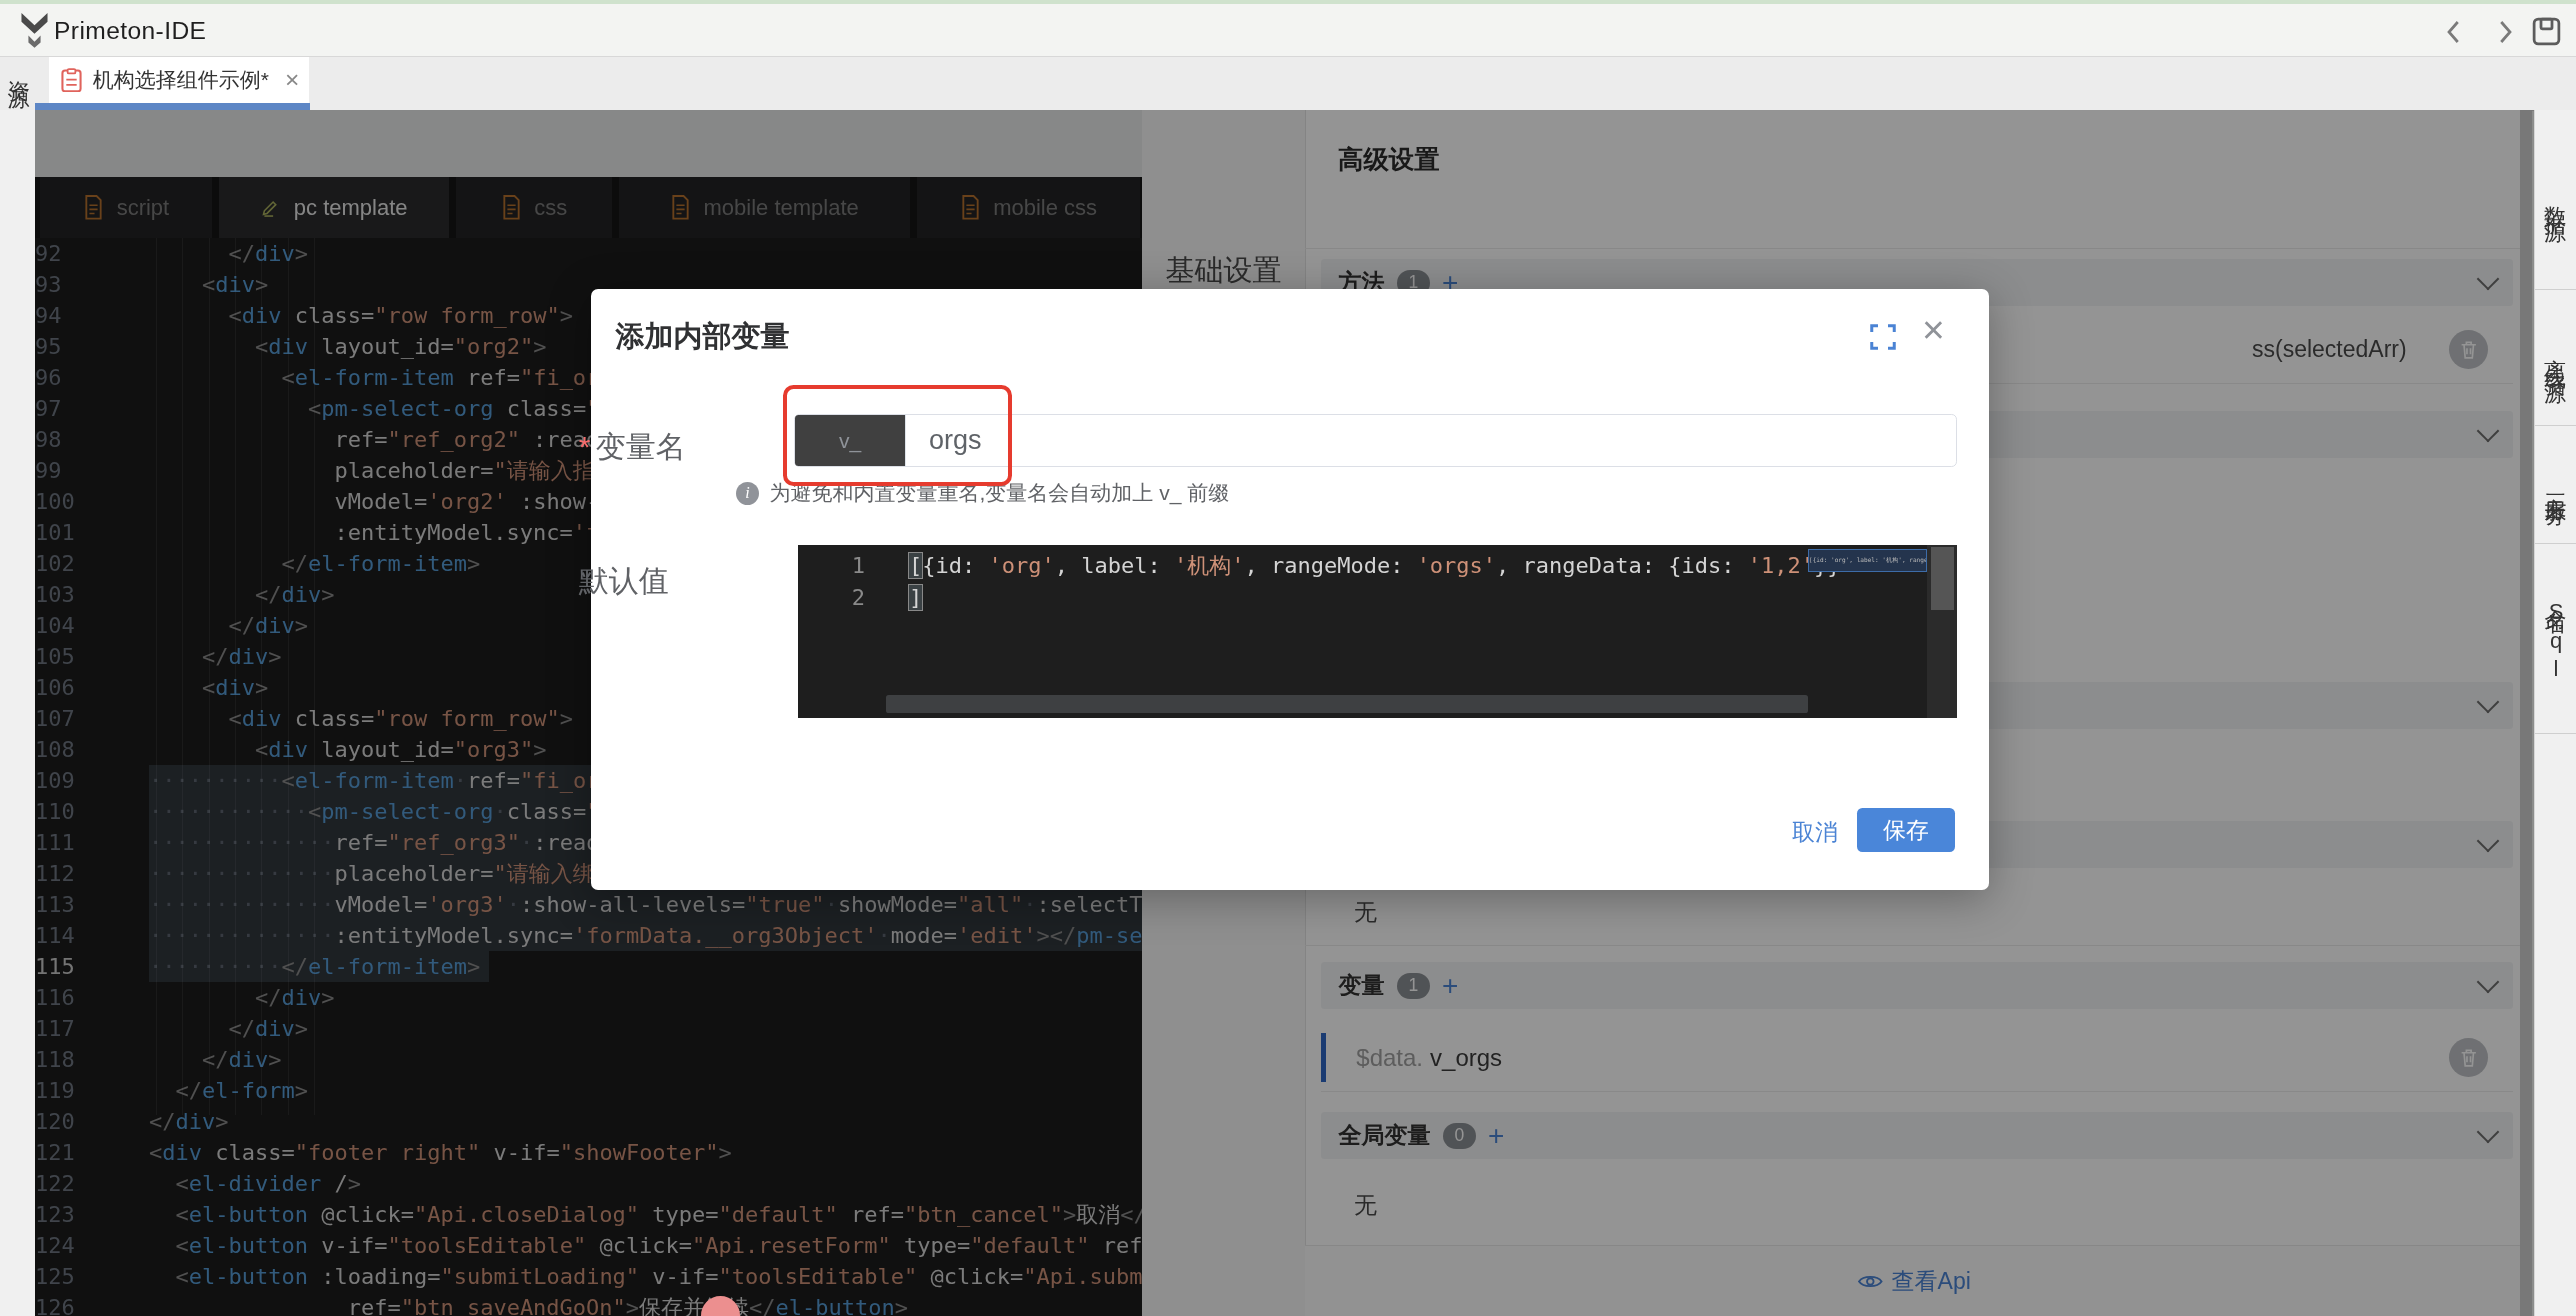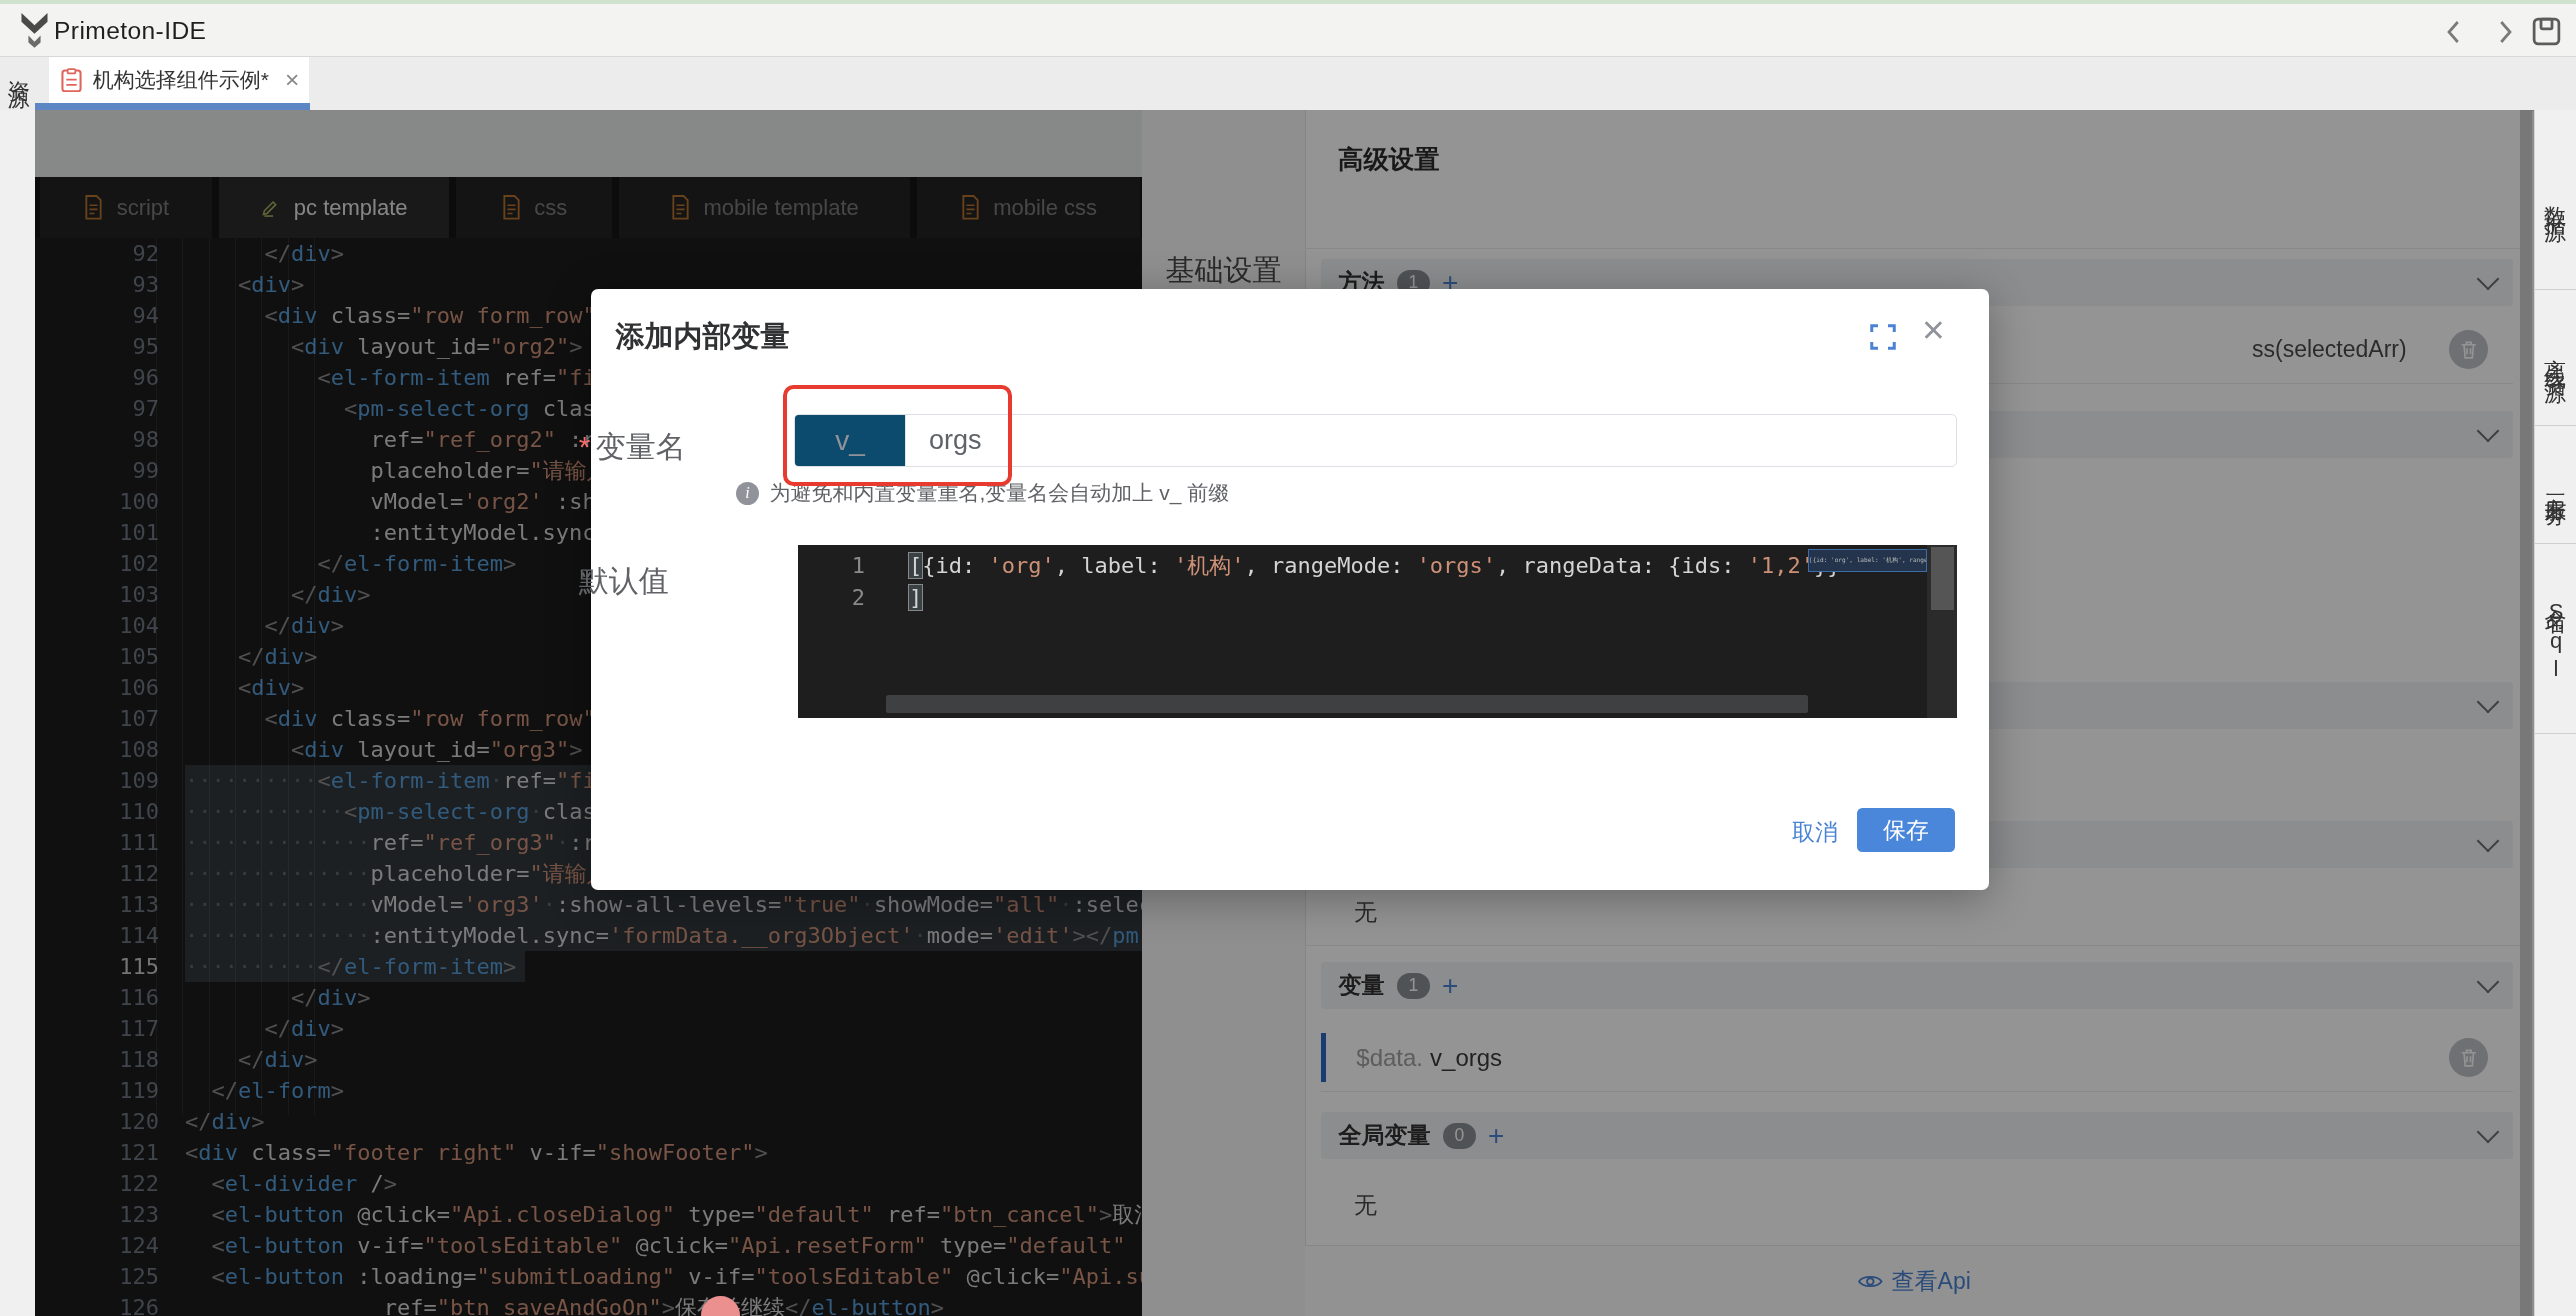--- a/index.html
+++ b/index.html
@@ -24,21 +24,21 @@
   #band{left:35px;top:110px;width:1107px;height:67px;background:#e9eaea;}
   #edtabs{left:35px;top:177px;width:1107px;height:61px;background:#161616;text-decoration:underline;}
   .edtab{position:absolute;top:0;height:61px;background:#232425;display:flex;align-items:center;justify-content:center;gap:12.3px;
          font-size:22px;color:#7b7b7b;cursor:pointer;}
   .edtab.active{background:#2b2c2d;color:#e6e6e6;}
   .edtab svg{width:21px;height:24.6px;}
   #codearea{left:35px;top:238px;width:1107px;height:1078px;background:#1c1c1c;overflow:hidden;}
   .guide{position:absolute;top:0;width:0.9px;height:877px;background:rgba(255,255,255,0.08);}
   .cl{display:flex;height:31px;line-height:31px;white-space:pre;
       font-family:"DejaVu Sans Mono","Liberation Mono",monospace;font-size:22px;}
-  .ln{width:88px;text-align:right;color:#6e7681;flex:none;margin-left:36px;}
+  .ln{width:88px;text-align:left;color:#6e7681;flex:none;}
   .lc{margin-left:26px;}
   .lc .sel{background:#31373d;display:inline-block;padding-right:8.8px;}
   .cur{color:#c8c8c8;}
   .tg{color:#569cd6}.pb{color:#8a8a8a}.st{color:#ce9178}.tx{color:#d4d4d4}
   .ws{color:#5d6570;font-style:normal;}
   #reddot{left:701px;top:1296px;width:39px;height:39px;border-radius:50%;background:#ec8f8f;z-index:55;}
   
   #rightpanel{left:1142px;top:110px;width:1382px;height:1206px;background:#fff;}
   #subcol{left:0;top:0;width:163px;height:1206px;background:#f6f6f6;border-right:0.9px solid #e3e3e3;}
   .subitem{position:absolute;left:0;width:163px;height:42px;display:flex;align-items:center;justify-content:center;
@@ -68,21 +68,21 @@
   #overlay{left:35px;top:110px;width:2499px;height:1206px;background:rgba(0,0,0,0.42);z-index:50;}
   #modal{left:591px;top:289px;width:1398px;height:601px;background:#fff;border-radius:7px;z-index:60;
          box-shadow:0 8.8px 44px rgba(0,0,0,.3);}
   #m-title{left:24.6px;top:28px;font-size:29px;color:#303133;font-weight:600;}
   #m-fullscreen{left:1277px;top:33px;width:30px;height:30px;cursor:pointer;}
   #m-close{left:1331px;top:19px;font-size:39px;color:#909399;cursor:pointer;}
   .m-label{position:absolute;left:-12.3px;width:197px;text-align:left;font-size:30px;color:#606266;}
   .m-star{color:#f56c6c;margin-right:5.3px;}
   #m-inputgroup{left:203px;top:125px;width:1163px;height:53px;border:1.8px solid #dcdfe6;border-radius:5.3px;
                 background:#fff;display:flex;box-sizing:border-box;}
-  #m-prefix{width:110px;background:#0c4a6e;border-right:0.9px solid #dfe4ea;color:#8f9399;font-size:28px;
+  #m-prefix{width:110px;background:#404040;border-right:0.9px solid #dfe4ea;color:#8f9399;font-size:21px;
             display:flex;align-items:center;justify-content:center;border-radius:3.5px 0 0 3.5px;}
   #m-value{flex:1;display:flex;align-items:center;padding-left:23px;font-size:27px;color:#5f6368;}
   #m-redbox{left:192px;top:96px;width:221px;height:93px;border:4.4px solid #e63b2e;border-radius:10.5px;z-index:70;pointer-events:none;}
   #m-hint{left:145px;top:190px;display:flex;align-items:center;gap:10.5px;font-size:21px;color:#606266;}
   .infocirc{width:23px;height:23px;border-radius:50%;background:#909399;color:#fff;font-size:16px;font-style:italic;
             display:flex;align-items:center;justify-content:center;font-family:"Liberation Serif",serif;}
   #m-editor{left:207px;top:256px;width:1159px;height:173px;background:#1e1e1e;overflow:hidden;}
   .mcl{display:flex;height:32px;line-height:32px;white-space:pre;
        font-family:"DejaVu Sans Mono","Liberation Mono",monospace;font-size:22px;color:#d4d4d4;}
   .mcl .mln{width:67px;text-align:right;color:#8a8a8a;flex:none;}

